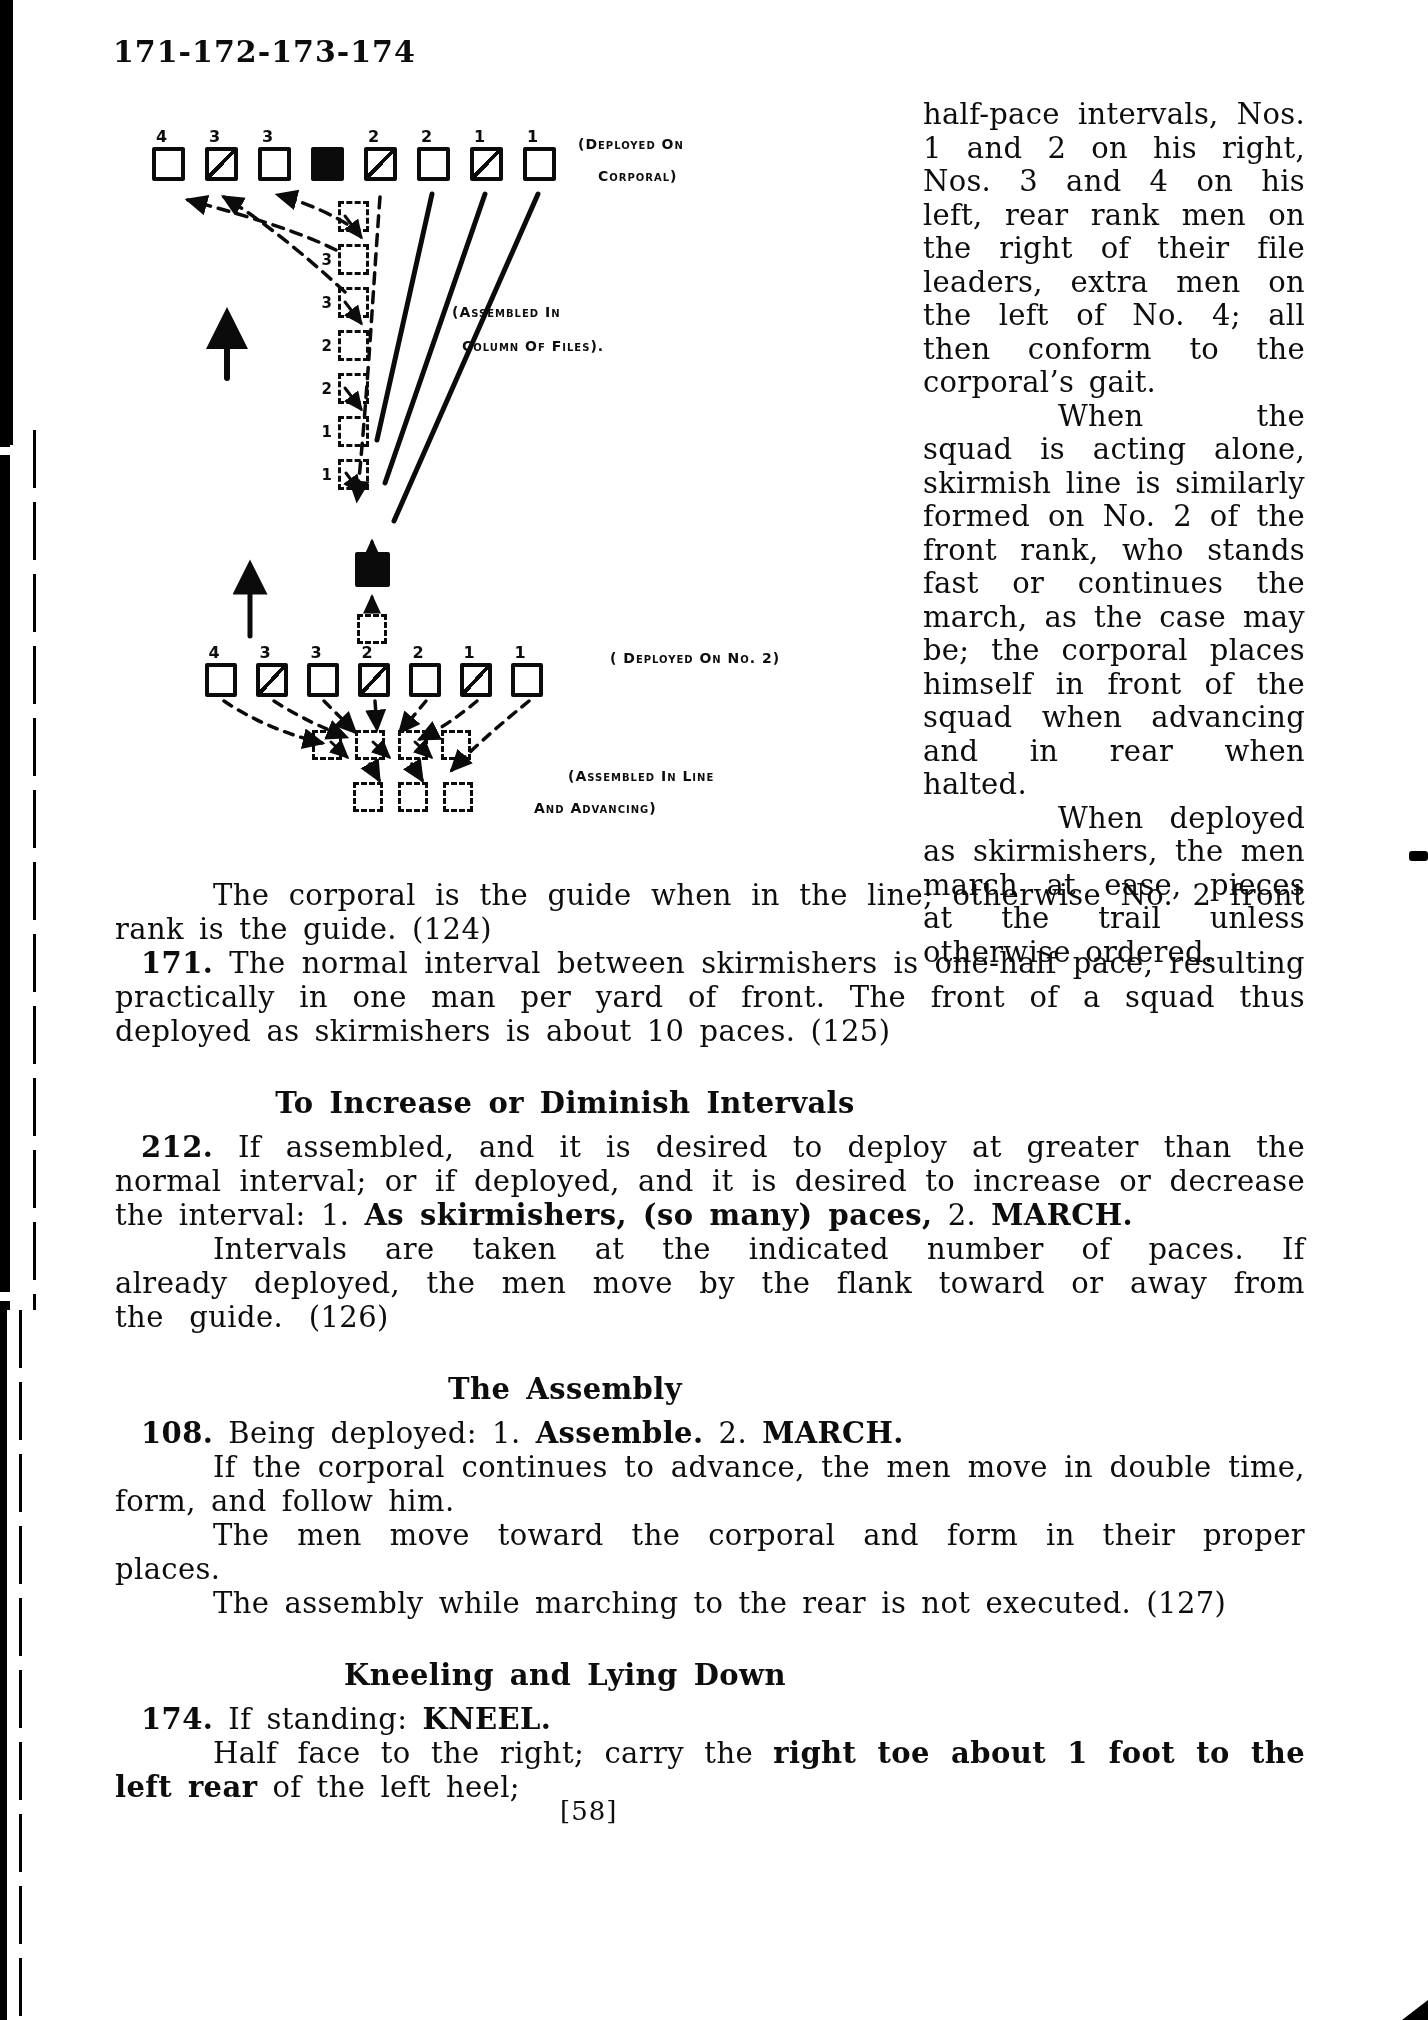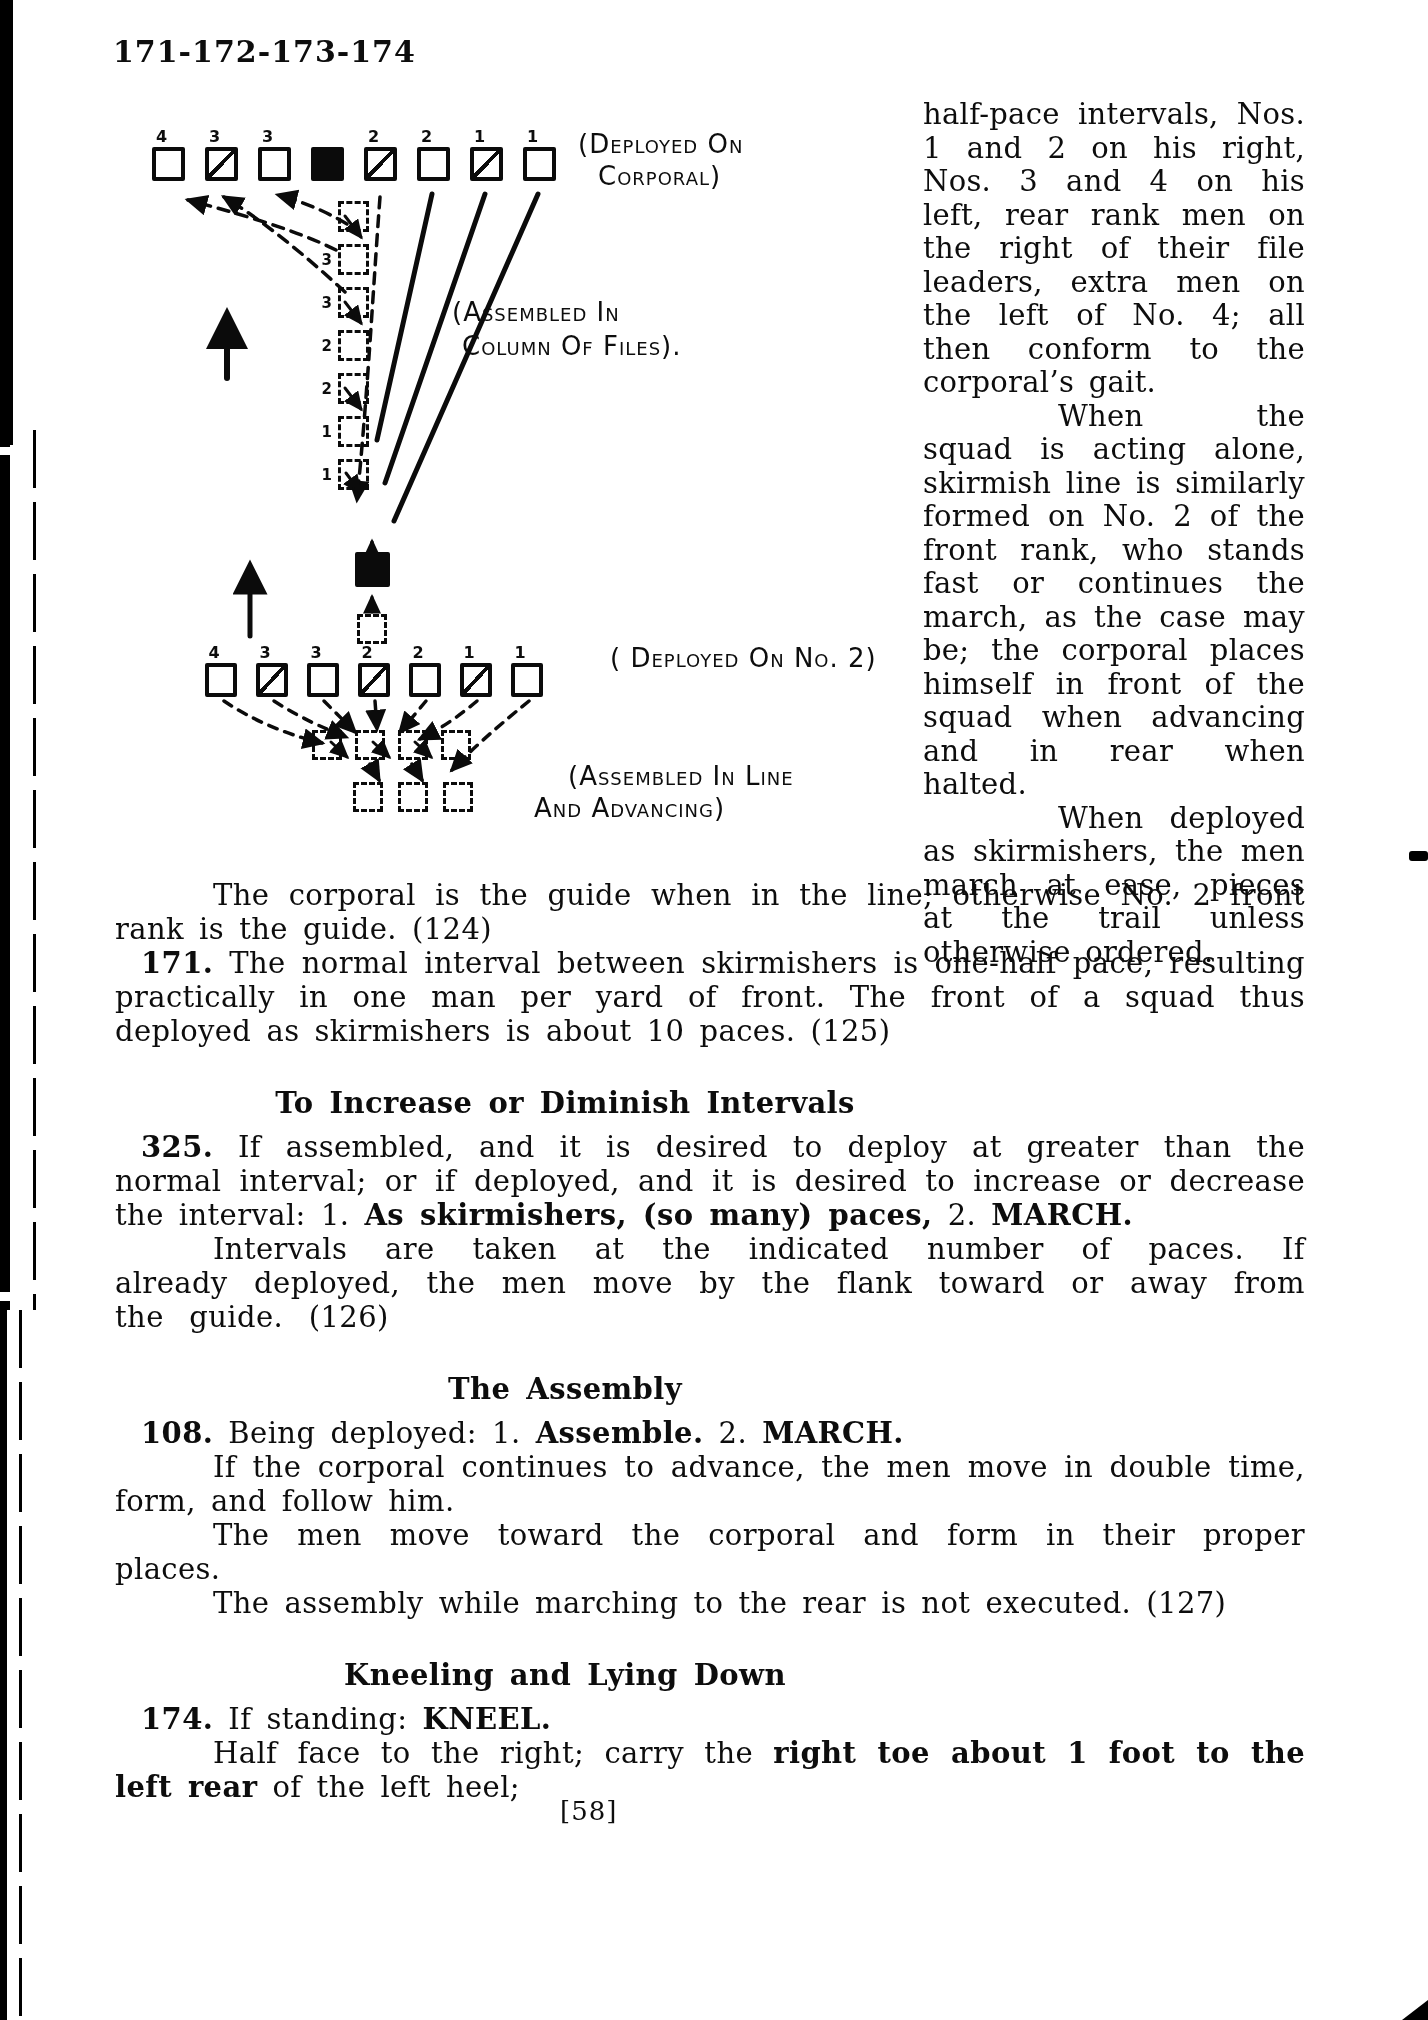--- a/index.html
+++ b/index.html
@@ -22,21 +22,21 @@
   .sq{box-sizing:border-box;width:33px;height:34px;border:4px solid #0b0b0b;border-radius:2px;background:#fff;}
   .sq.solid{background:#0b0b0b;}
   .sq.hatched{background-image:linear-gradient(to bottom right,transparent 44%,#0b0b0b 44%,#0b0b0b 55%,transparent 55%);}
   .dsq{box-sizing:border-box;border:3px dashed #0b0b0b;background:transparent;}
   .colfiles{position:absolute;left:308px;top:201px;display:flex;flex-direction:column;gap:12px;}
   .fcell{display:flex;align-items:center;height:31px;}
   .fnum{width:24px;text-align:right;padding-right:6px;font-family:"DejaVu Sans",sans-serif;font-weight:700;font-size:15px;}
   .fsq{width:31px;height:31px;}
   .cluster{position:absolute;display:flex;}
   .csq{width:30px;height:30px;}
-  .dcap{position:absolute;font-family:"DejaVu Sans",sans-serif;font-variant:small-caps;font-weight:400;letter-spacing:1px;font-size:26px;line-height:24px;white-space:nowrap;}
+  .dcap{position:absolute;font-family:"DejaVu Sans",sans-serif;font-variant:small-caps;font-weight:700;letter-spacing:1px;font-size:14px;line-height:24px;white-space:nowrap;}
   svg.overlay{position:absolute;left:0;top:0;pointer-events:none;}
   
   .rightcol{position:absolute;left:923px;top:98px;width:382px;font-size:29px;line-height:33.5px;text-align:justify;letter-spacing:0.3px;word-spacing:5px;}
   .rightcol p{margin:0;}
   .rightcol p.ind{text-indent:135px;}
   
   .bodytext{position:absolute;left:115px;top:878px;width:1190px;font-size:29px;line-height:34px;text-align:justify;letter-spacing:0.4px;word-spacing:5.5px;}
   .bodytext p{margin:0;}
   p.deep{text-indent:98px;}
   p.pnum{text-indent:26px;}
@@ -268,21 +268,21 @@
   <p>half-pace intervals, Nos. 1 and 2 on his right, Nos. 3 and 4 on his left, rear rank men on the right of their file leaders, extra men on the left of No. 4; all then conform to the corporal’s gait.</p>
   <p class="ind">When the squad is acting alone, skirmish line is similarly formed on No. 2 of the front rank, who stands fast or continues the march, as the case may be; the corporal places himself in front of the squad when advancing and in rear when halted.</p>
   <p class="ind">When deployed as skirmishers, the men march at ease, pieces at the trail unless otherwise ordered.</p>
 </div>
 
 <div class="bodytext">
   <p class="deep">The corporal is the guide when in the line; otherwise No. 2 front rank is the guide.  (124)</p>
   <p class="pnum"><b>171.</b><span>  The normal interval between skirmishers is one-half pace, resulting practically in one man per yard of front.  The front of a squad thus deployed as skirmishers is about 10 paces.  (125)</span></p>
 
   <h3>To Increase or Diminish Intervals</h3>
-  <p class="pnum"><b>325.</b><span>  If assembled, and it is desired to deploy at greater than the normal interval; or if deployed, and it is desired to increase or decrease the interval: 1. </span><b>As skirmishers, (so many) paces,</b><span> 2. </span><b>MARCH.</b></p>
+  <p class="pnum"><b>212.</b><span>  If assembled, and it is desired to deploy at greater than the normal interval; or if deployed, and it is desired to increase or decrease the interval: 1. </span><b>As skirmishers, (so many) paces,</b><span> 2. </span><b>MARCH.</b></p>
   <p class="deep loose">Intervals are taken at the indicated number of paces.  If already deployed, the men move by the flank toward or away from the guide.  (126)</p>
 
   <h3>The Assembly</h3>
   <p class="pnum"><b>108.</b><span>  Being deployed: 1. </span><b>Assemble.</b><span> 2. </span><b>MARCH.</b></p>
   <p class="deep">If the corporal continues to advance, the men move in double time, form, and follow him.</p>
   <p class="deep loose">The men move toward the corporal and form in their proper places.</p>
   <p class="deep">The assembly while marching to the rear is not executed.  (127)</p>
 
   <h3>Kneeling and Lying Down</h3>
   <p class="pnum"><b>174.</b><span>  If standing: </span><b>KNEEL.</b></p>

